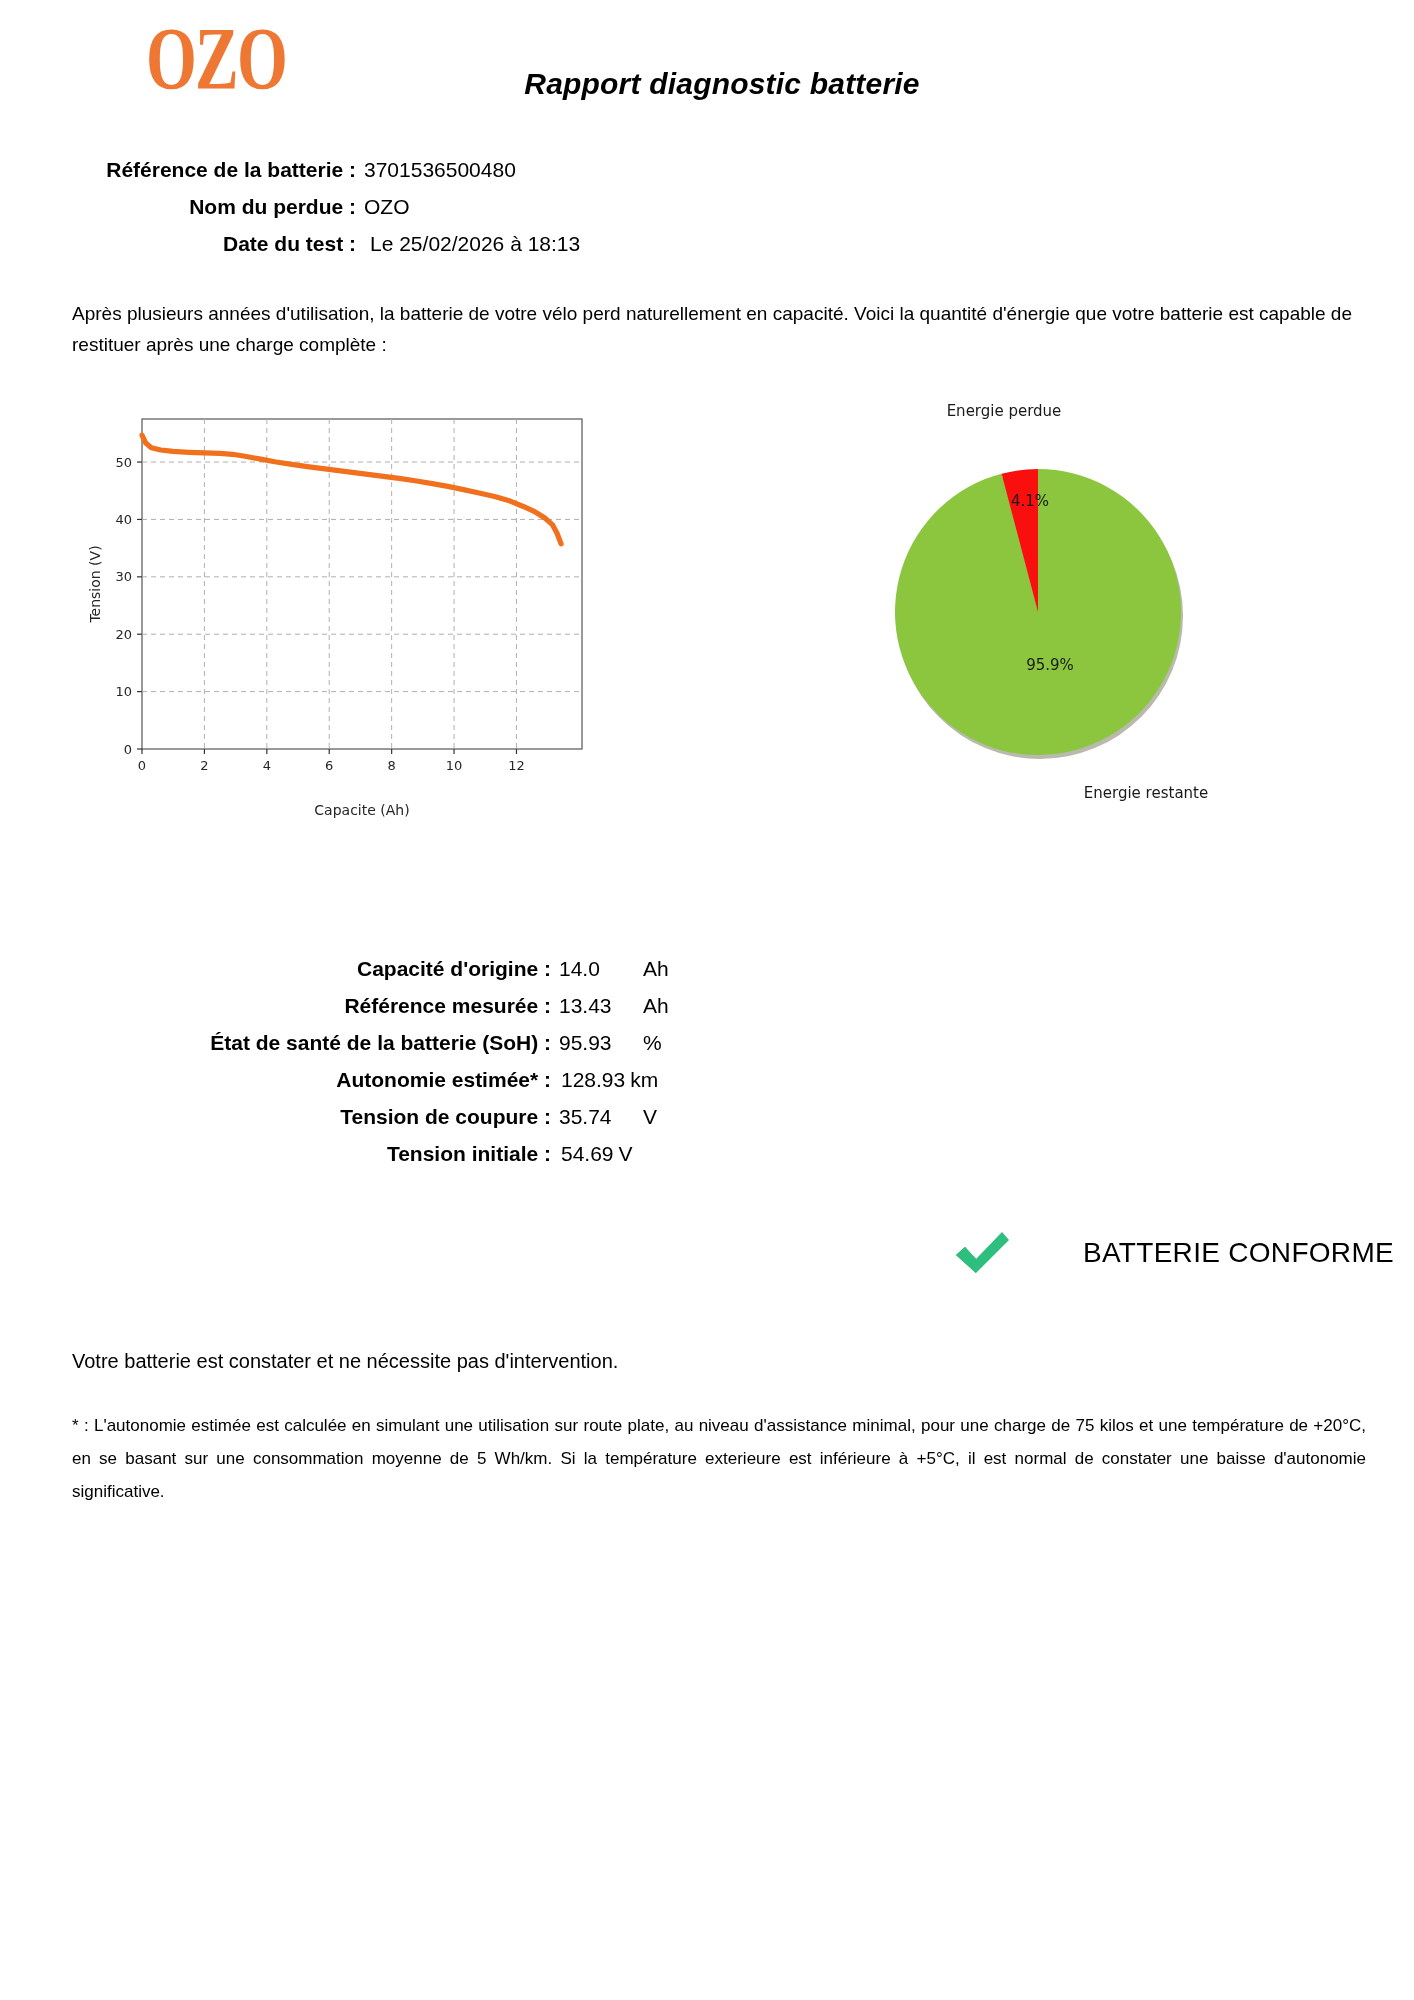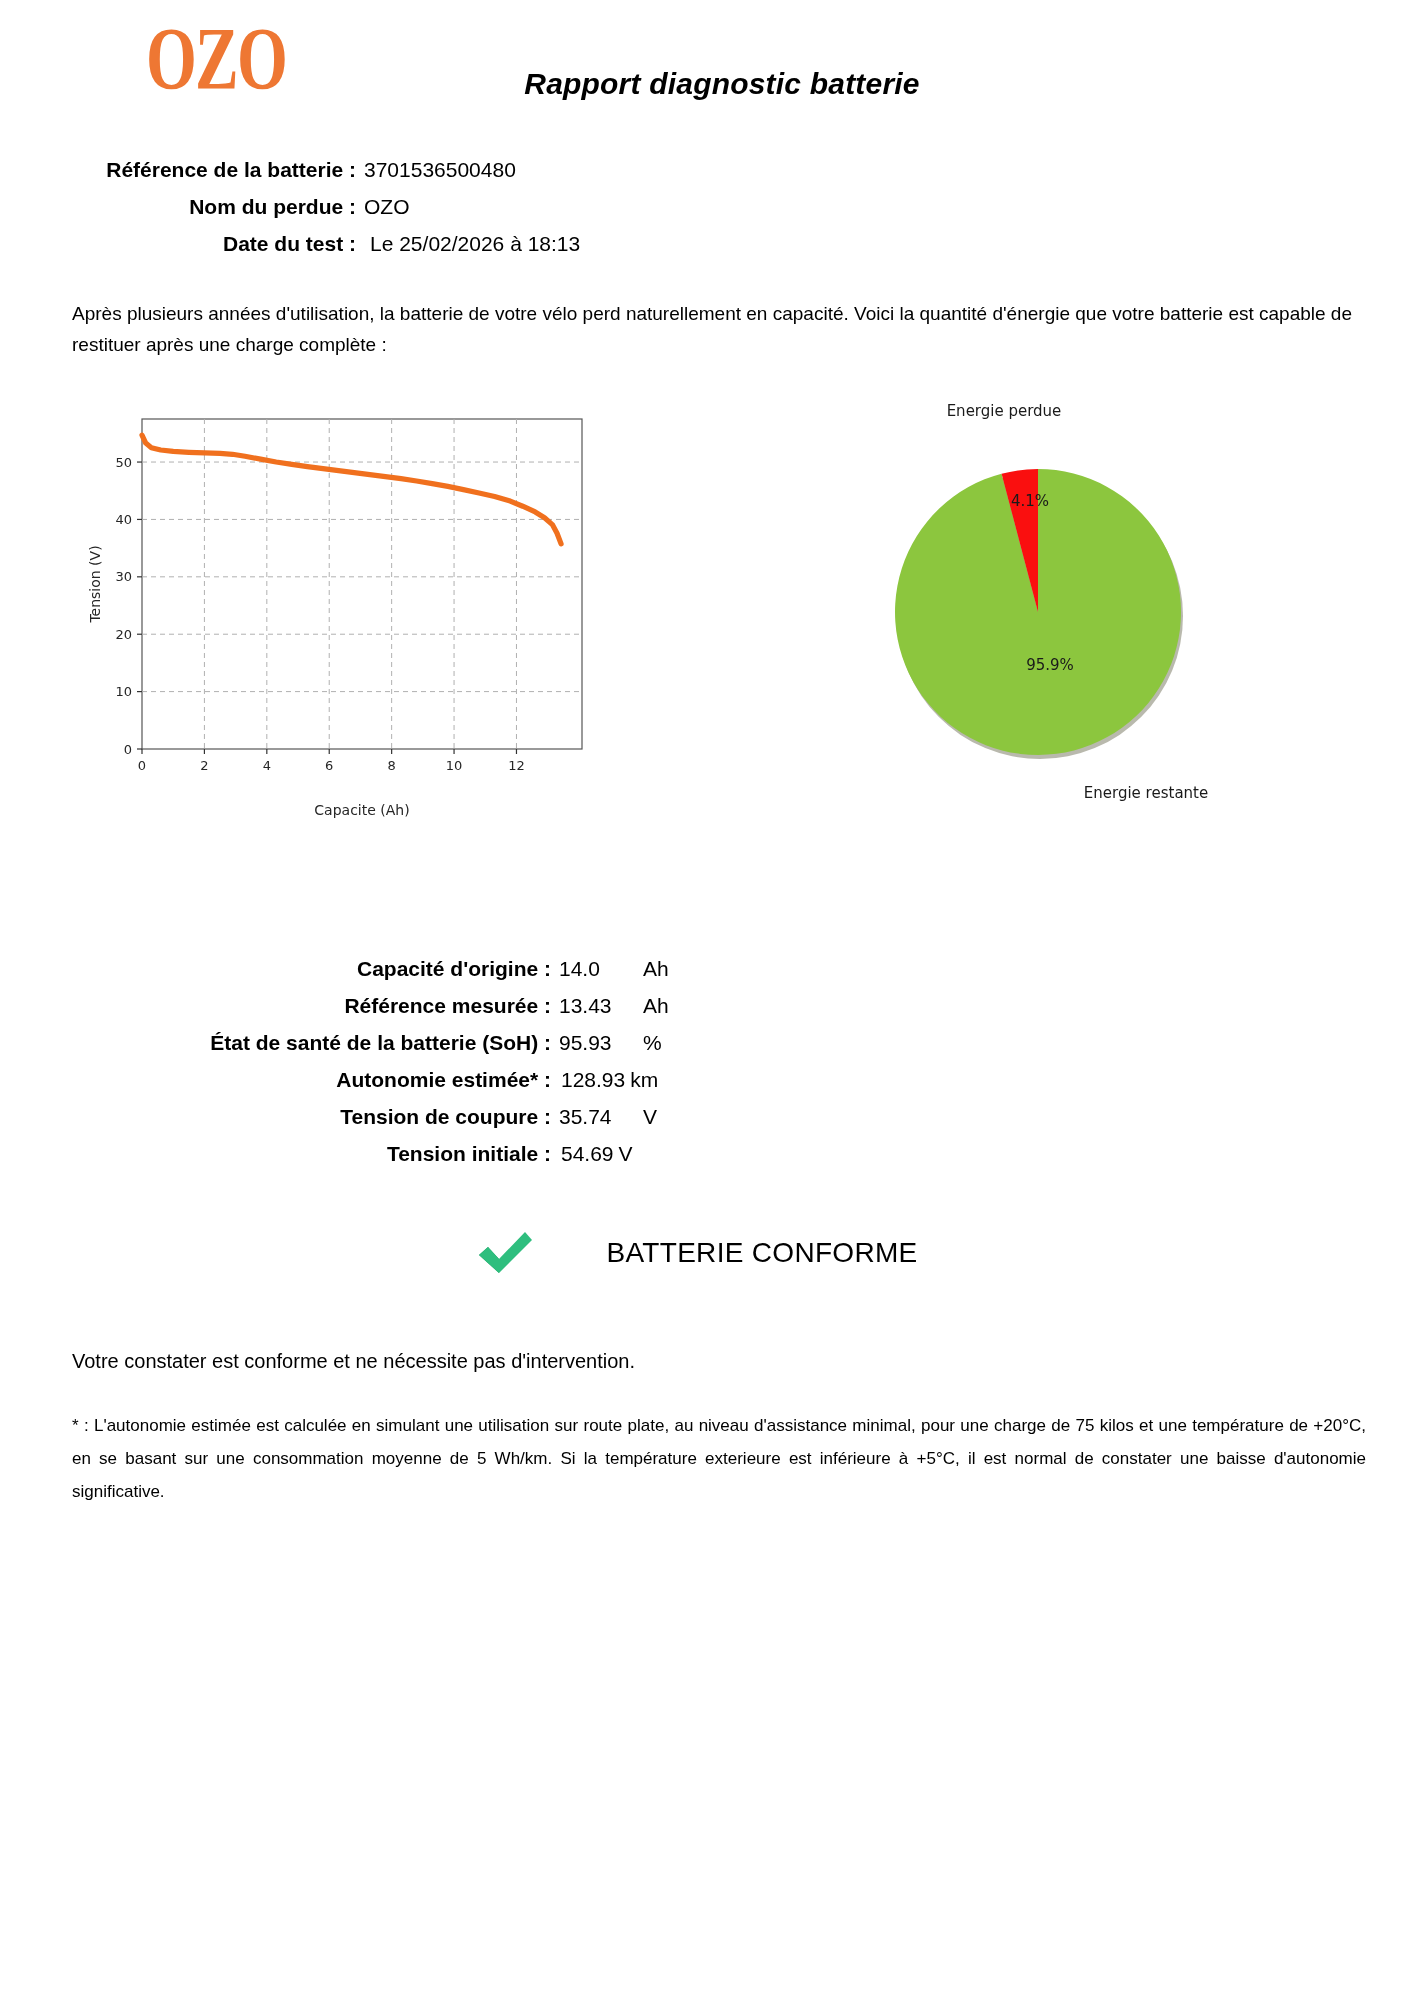--- a/index.html
+++ b/index.html
@@ -129,21 +129,21 @@
     white-space: nowrap;
   }
   .result-row.tight .result-value { width: auto; padding-left: 10px; }
   .result-row.tight .result-unit { padding-left: 5px; }
 
   
   .verdict {
     margin-top: 62px;
     display: flex;
     align-items: center;
-    justify-content: center;
+    justify-content: flex-end;
     padding-right: 20px;
   }
   .verdict-icon {
     width: 58px;
     height: 50px;
     margin-right: 72px;
   }
   .verdict-text {
     font-size: 28px;
     letter-spacing: 0.3px;
@@ -320,14 +320,14 @@
 </div>
 
 <div class="verdict">
   <svg class="verdict-icon" viewBox="0 0 58 50">
     <path d="M3 27 L12 19 L23 31 L23 45 Z" fill="#139356"></path>
     <path d="M3 27 L12 19 L23 31 L49 4 L56 12 L23 45 Z" fill="#2EBE7E"></path>
   </svg>
   <div class="verdict-text">BATTERIE CONFORME</div>
 </div>
 
-<div class="conclusion">Votre constater est conforme et ne nécessite pas d'intervention.</div>
+<div class="conclusion">Votre batterie est constater et ne nécessite pas d'intervention.</div>
 <div class="footnote">* : L'autonomie estimée est calculée en simulant une utilisation sur route plate, au niveau d'assistance minimal, pour une charge de 75 kilos et une température de +20°C, en se basant sur une consommation moyenne de 5 Wh/km. Si la température exterieure est inférieure à +5°C, il est normal de constater une baisse d'autonomie significative.</div>
 
 </body></html>

